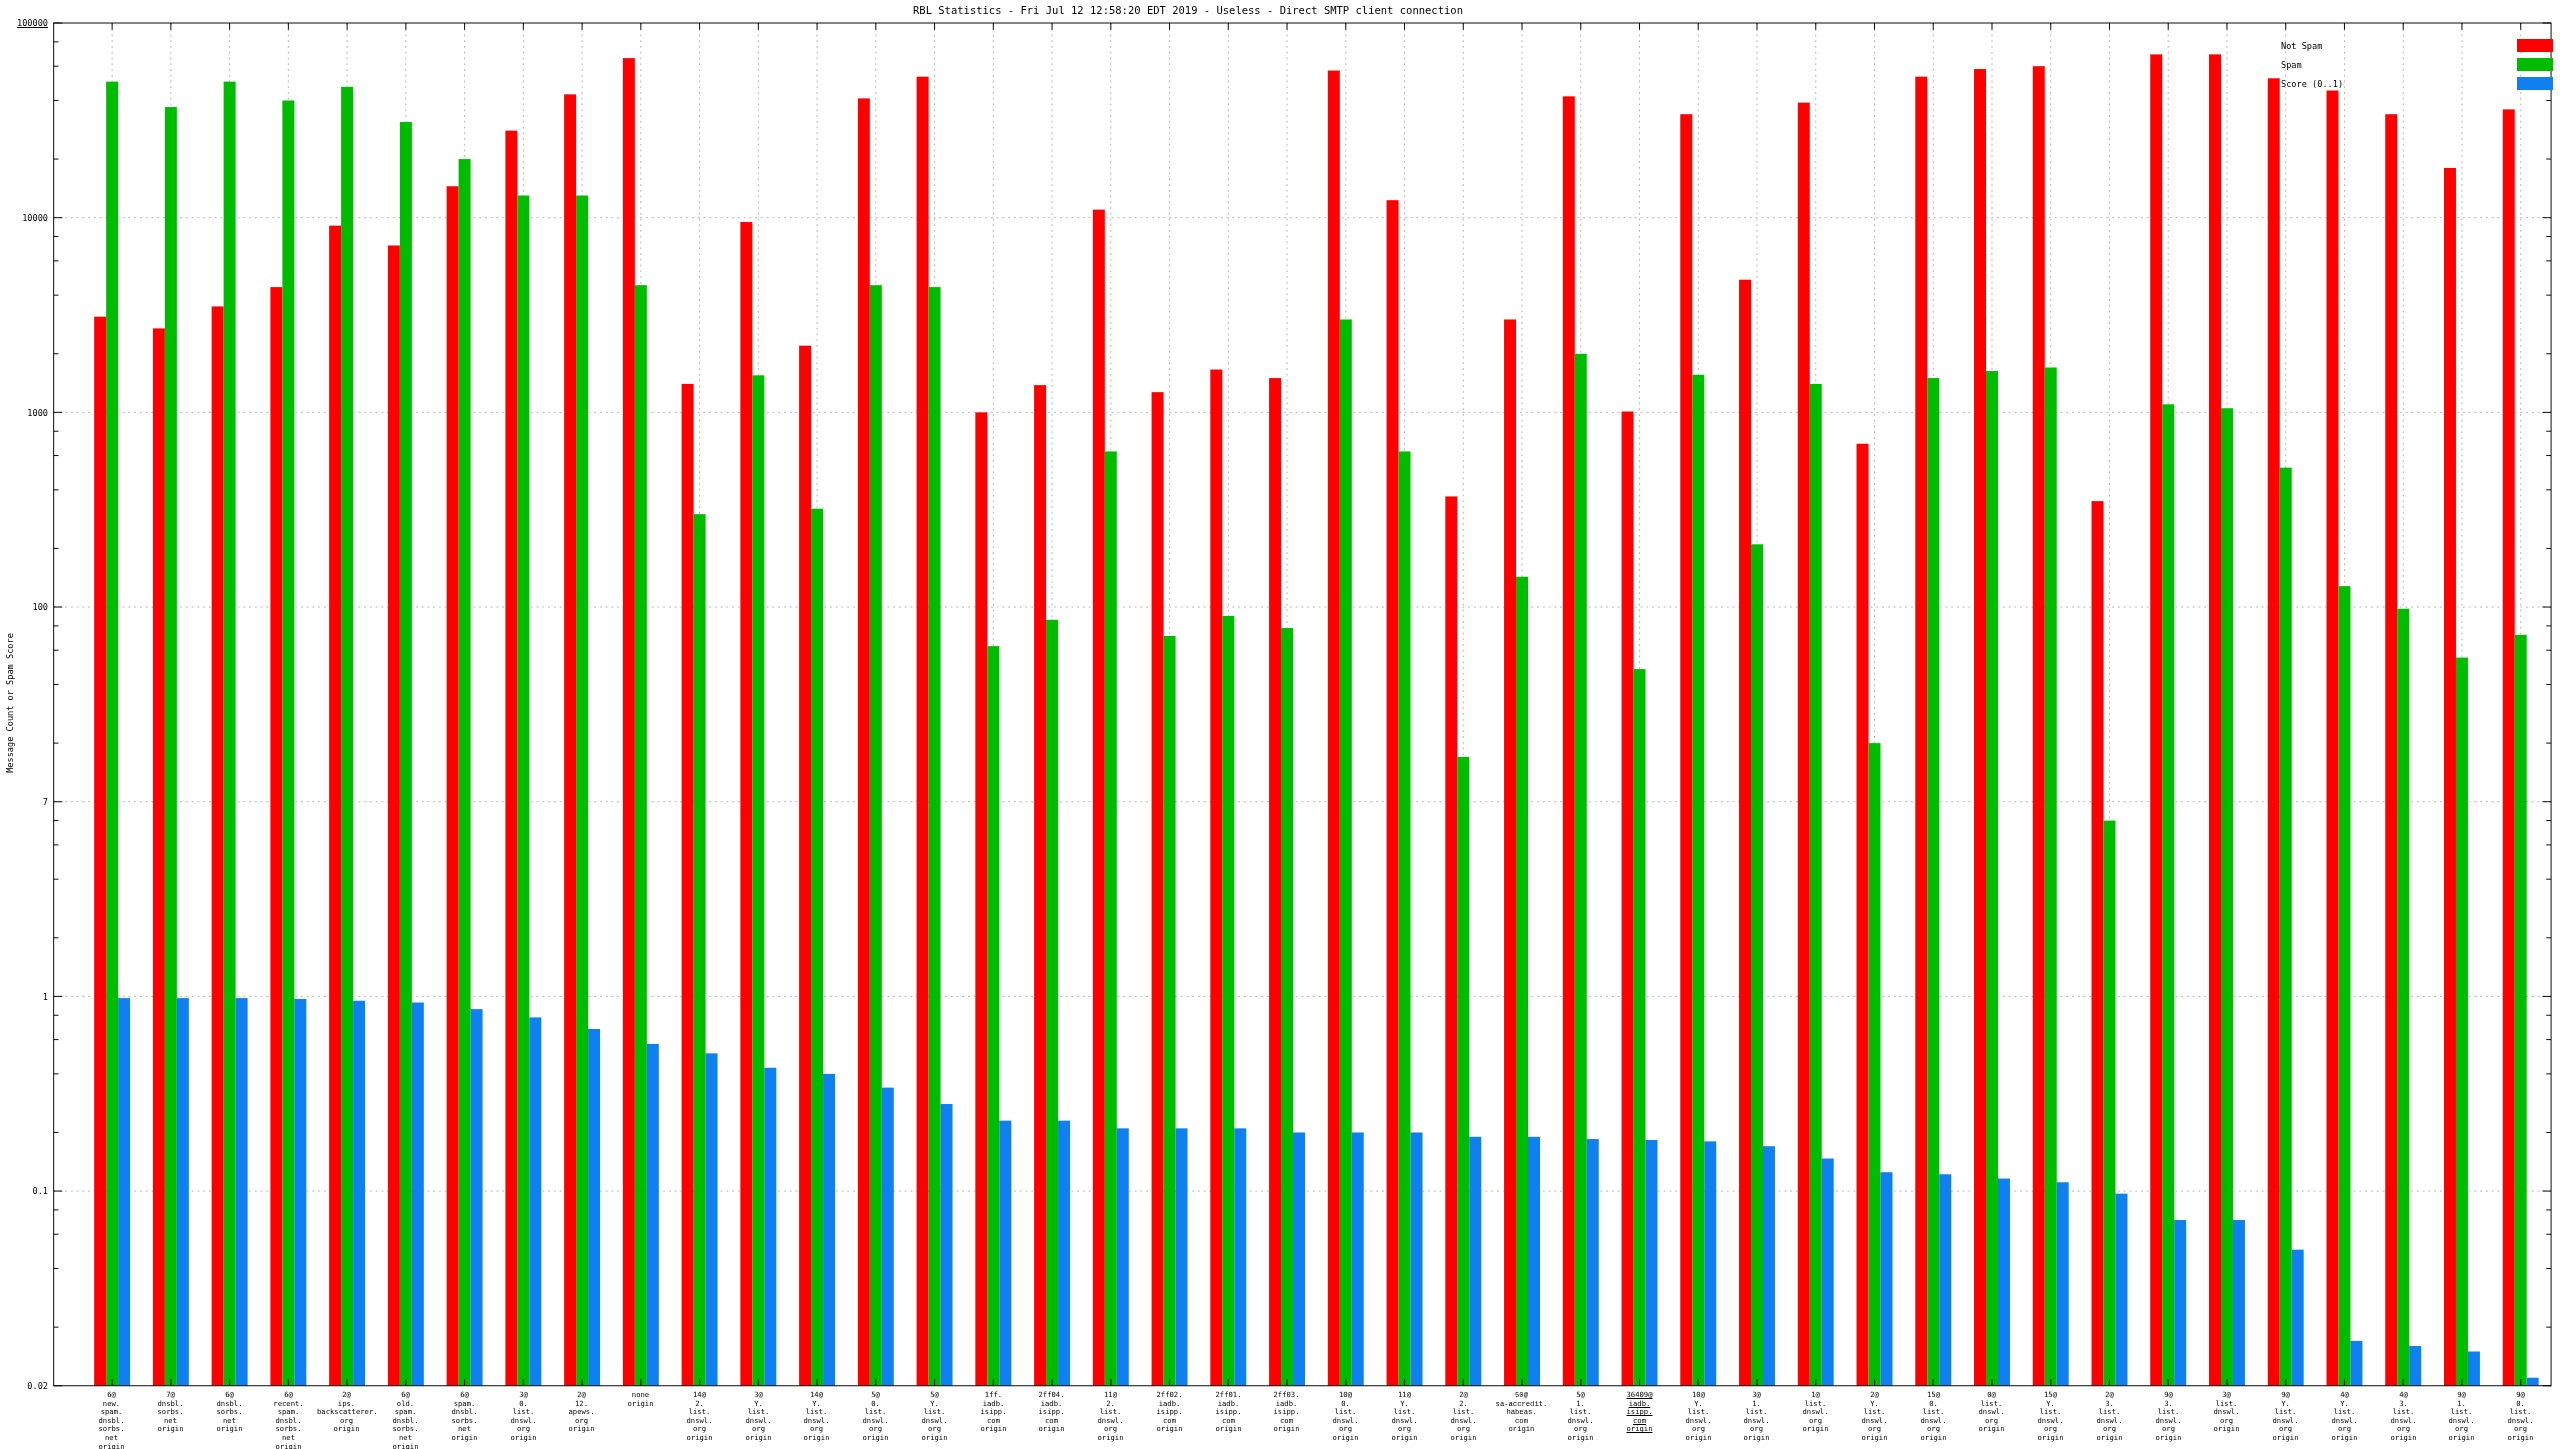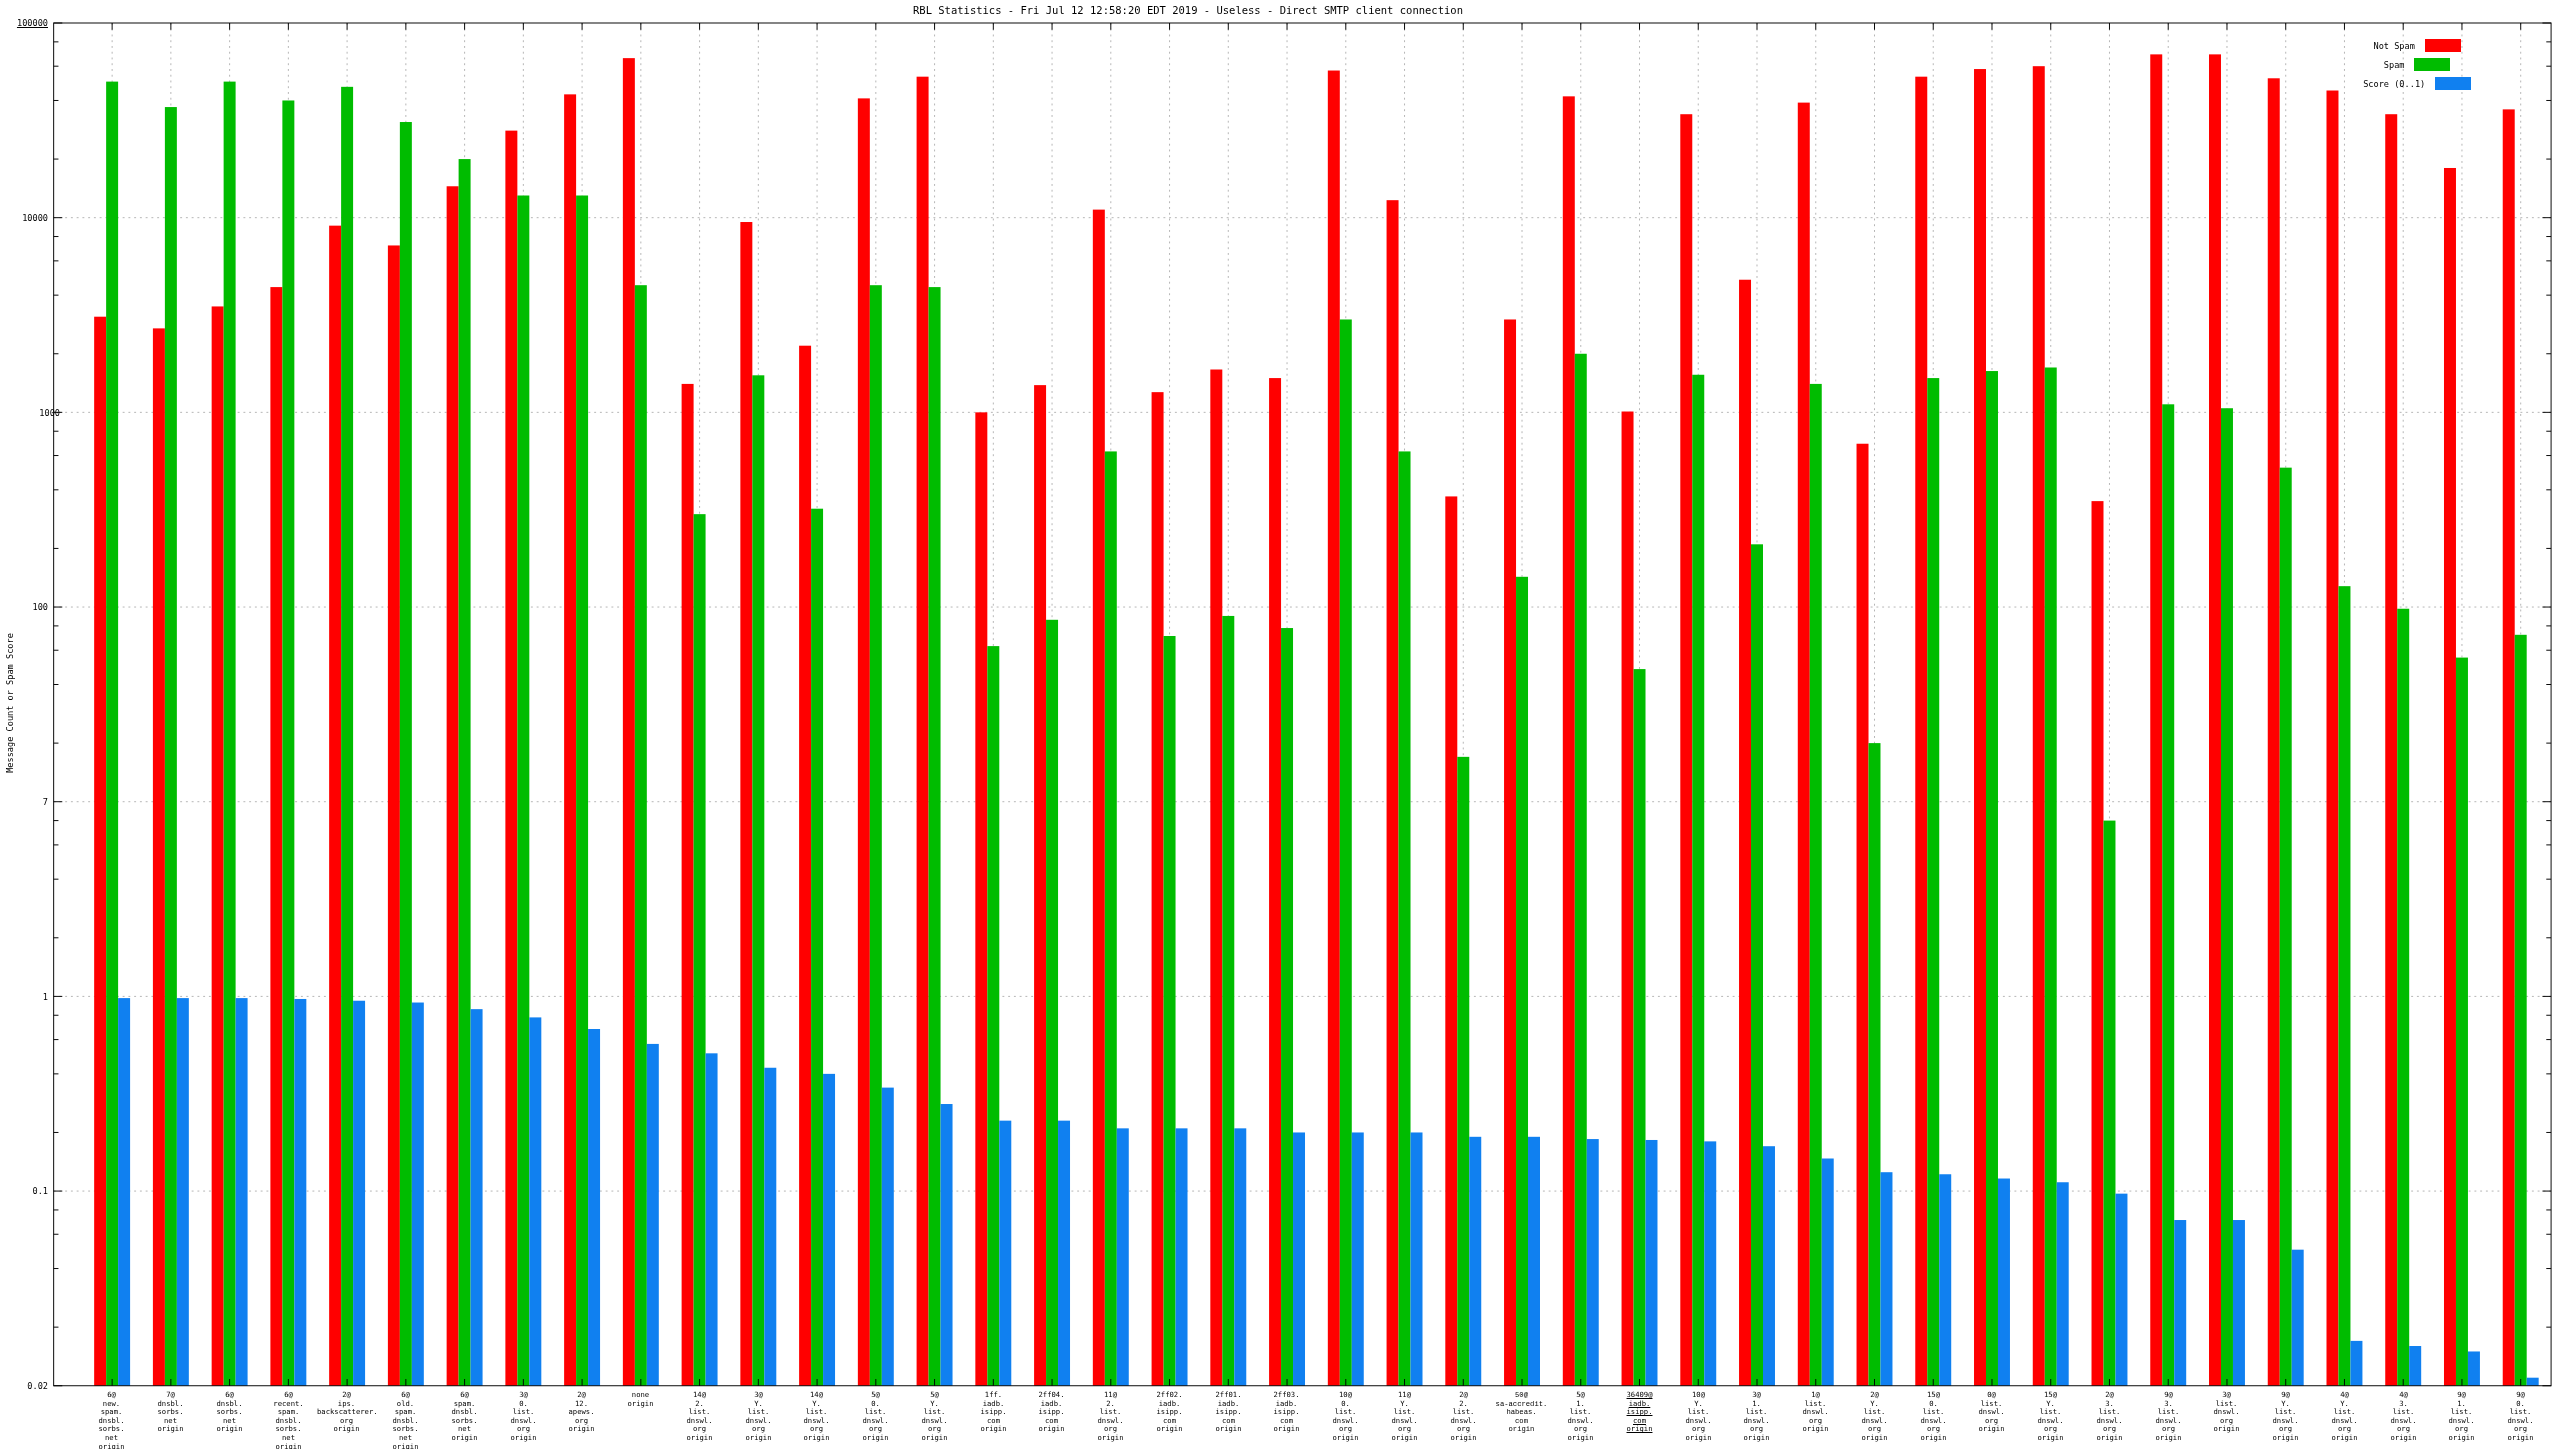--- a/index.html
+++ b/index.html
@@ -16,21 +16,21 @@
   }
   #ylabel{
     position:absolute;left:-100px;top:698px;width:220px;
     transform:rotate(-90deg);transform-origin:center center;
     text-align:center;font-size:8.6px;color:#000;
   }
   #legend{
     position:absolute;top:36px;left:2281px;width:272px;
   }
   .legend-row{
-    display:flex;align-items:center;justify-content:center;
+    display:flex;align-items:center;justify-content:space-between;
     height:19px;
   }
   .legend-label{
     font-size:8.6px;color:#000;margin-right:9.6px;white-space:nowrap;
   }
   .legend-swatch{
     width:36px;height:12.5px;display:inline-block;
   }
   #plot-svg{position:absolute;left:0;top:0;}
   .xcat{
@@ -637,21 +637,21 @@
       <div class="xcat" style="left: 2491px; top: 1391px;">9@
 0.
 list.
 dnswl.
 org
 origin</div>
     </div>
   <div id="ylabels">
       <div class="ytick-label" style="left: 0px; top: 18px; text-decoration: underline;">100000</div>
       <div class="ytick-label" style="left: 0px; top: 213px;">10000</div>
-      <div class="ytick-label" style="left: 12px; top: 408px;">1000</div>
+      <div class="ytick-label" style="left: 0px; top: 408px;">1000</div>
       <div class="ytick-label" style="left: 0px; top: 602px;">100</div>
       <div class="ytick-label" style="left: 0px; top: 797px;">7</div>
       <div class="ytick-label" style="left: 0px; top: 992px;">1</div>
       <div class="ytick-label" style="left: 0px; top: 1186px;">0.1</div>
       <div class="ytick-label" style="left: 0px; top: 1381px;">0.02</div>
     </div>
 </div>
 
 
 </body></html>

